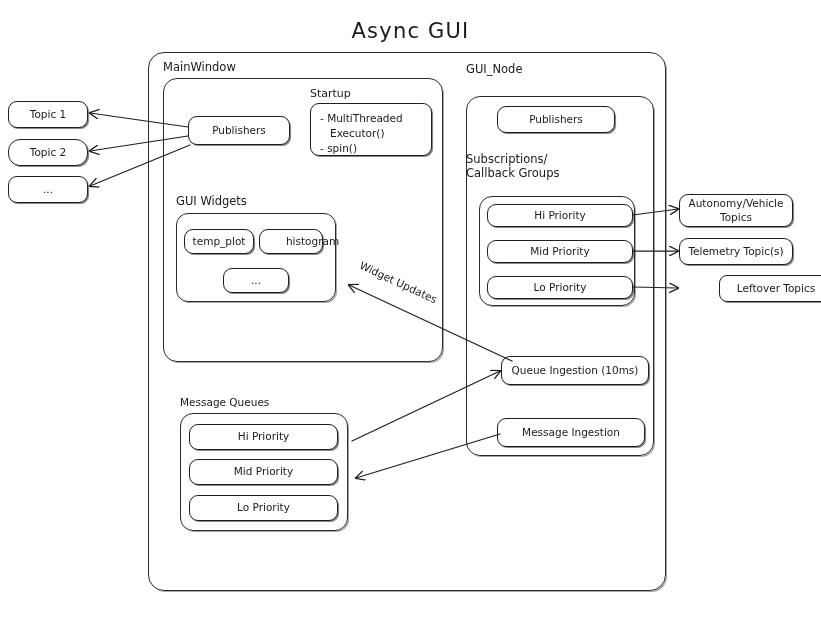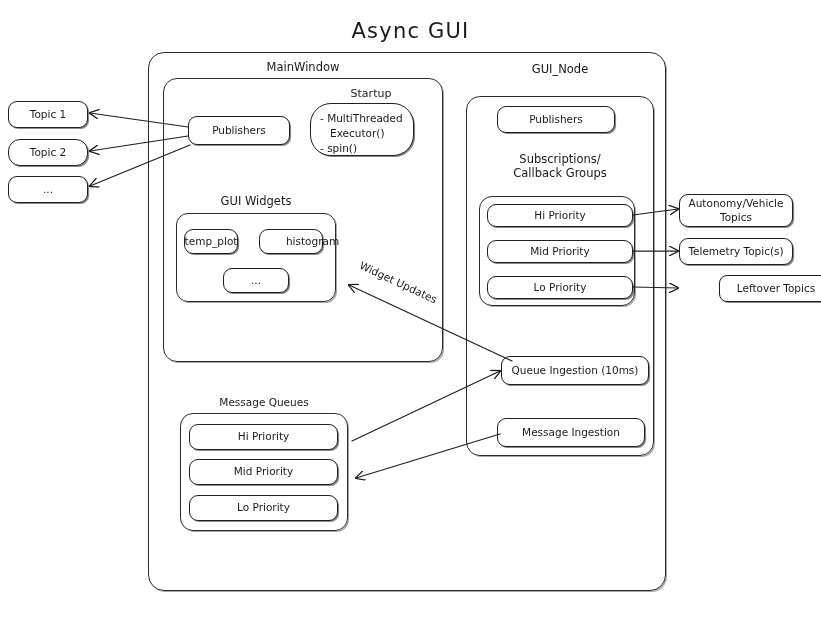--- a/index.html
+++ b/index.html
@@ -49,21 +49,20 @@
     background: transparent;
     border: 1.3px solid #2b2b2b;
     border-radius: 14px;
     z-index: 2;
     box-shadow: 1.5px 1.5px 0 -0.5px rgba(60,60,60,0.45);
   }
   .label {
     position: absolute;
     z-index: 4;
     white-space: pre;
-    text-align: center;
     line-height: 1.22;
     color: #1a1a1a;
   }
   .title {
     position: absolute;
     z-index: 6;
     letter-spacing: 1.2px;
   }
   .t14 { font-size: 11.5px; }
   .t13 { font-size: 11px; }
@@ -126,27 +125,27 @@
   <div class="node t12" style="left:8px;top:176px;width:80px;height:27px;">...</div>
 
   <div class="group" style="left:148px;top:52px;width:518px;height:539px;border-radius:16px;"></div>
 
   <div class="label t14" style="left:163px;top:60px;width:280px;">MainWindow</div>
   <div class="group" style="left:163px;top:78px;width:280px;height:284px;"></div>
 
   <div class="node t12" style="left:188px;top:116px;width:102px;height:29px;">Publishers</div>
 
   <div class="label t13" style="left:310px;top:87px;width:122px;">Startup</div>
-  <div class="node startup-body" style="left:310px;top:103px;width:104px;height:53px;border-radius:21px;">- MultiThreaded
+  <div class="node startup-body" style="left:310px;top:103px;width:122px;height:53px;">- MultiThreaded
    Executor()
 - spin()</div>
 
   <div class="label t14" style="left:176px;top:194px;width:160px;">GUI Widgets</div>
   <div class="group" style="left:176px;top:213px;width:160px;height:89px;border-radius:12px;"></div>
-  <div class="node t12" style="left:184px;top:229px;width:54px;height:25px;text-align:right;">temp_plot</div>
+  <div class="node t12" style="left:184px;top:229px;width:70px;height:25px;text-align:right;">temp_plot</div>
   <div class="node t12" style="left:259px;top:229px;width:64px;height:25px;padding-left:43px;">histogram</div>
   <div class="node t12" style="left:223px;top:268px;width:66px;height:25px;">...</div>
 
   <div class="label t12" style="left:180px;top:396px;width:168px;">Message Queues</div>
   <div class="group" style="left:180px;top:413px;width:168px;height:118px;border-radius:13px;"></div>
   <div class="node t12" style="left:189px;top:424px;width:149px;height:26px;">Hi Priority</div>
   <div class="node t12" style="left:189px;top:459px;width:149px;height:26px;">Mid Priority</div>
   <div class="node t12" style="left:189px;top:495px;width:149px;height:26px;">Lo Priority</div>
 
   <div class="label t14" style="left:466px;top:62px;width:188px;">GUI_Node</div>

